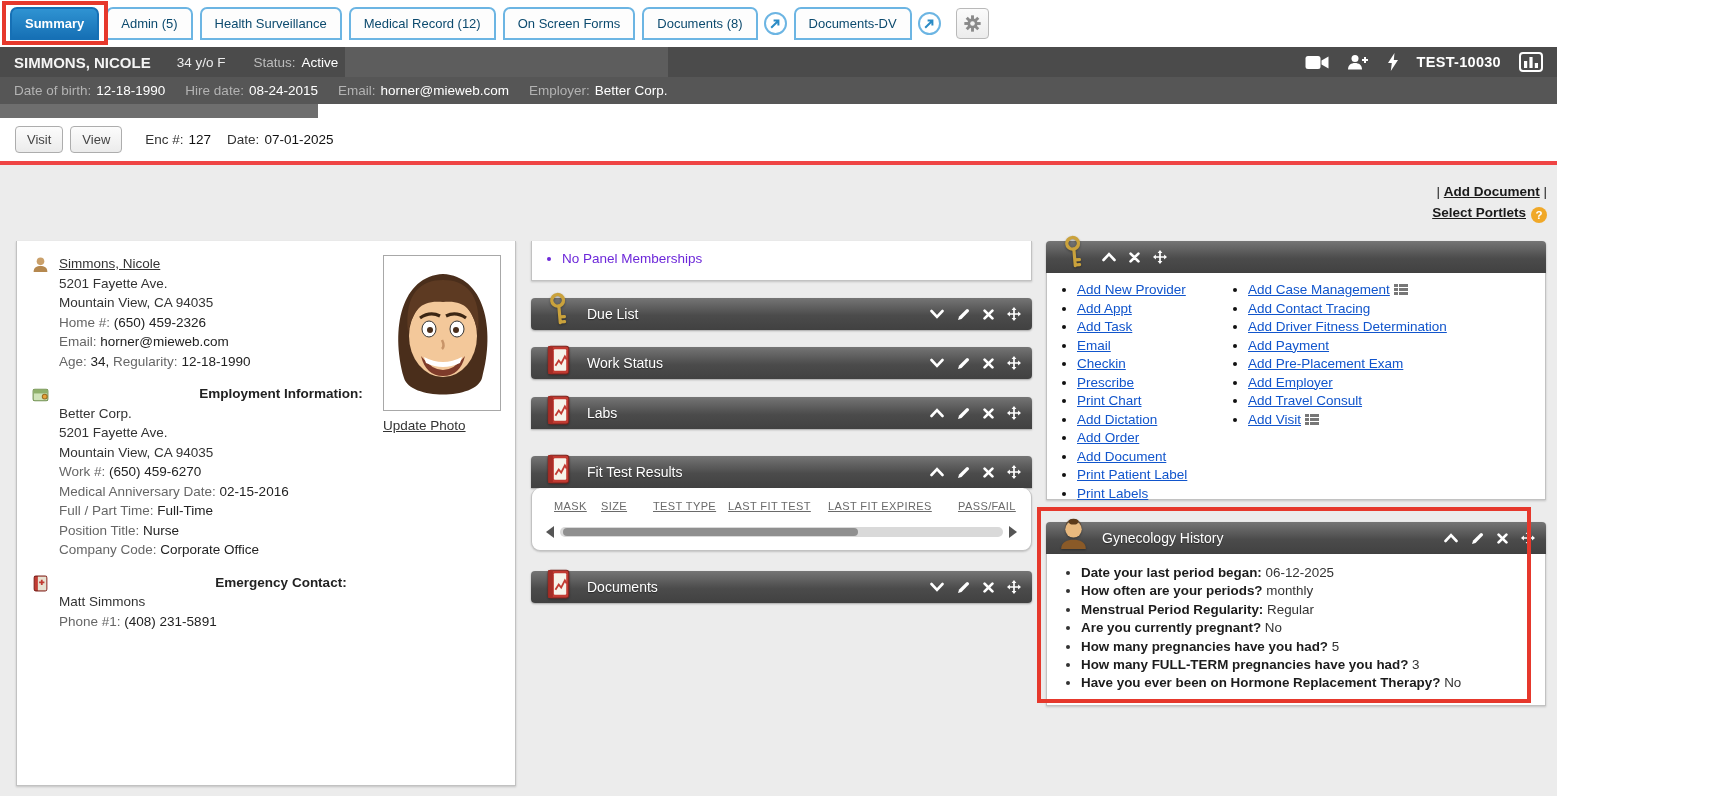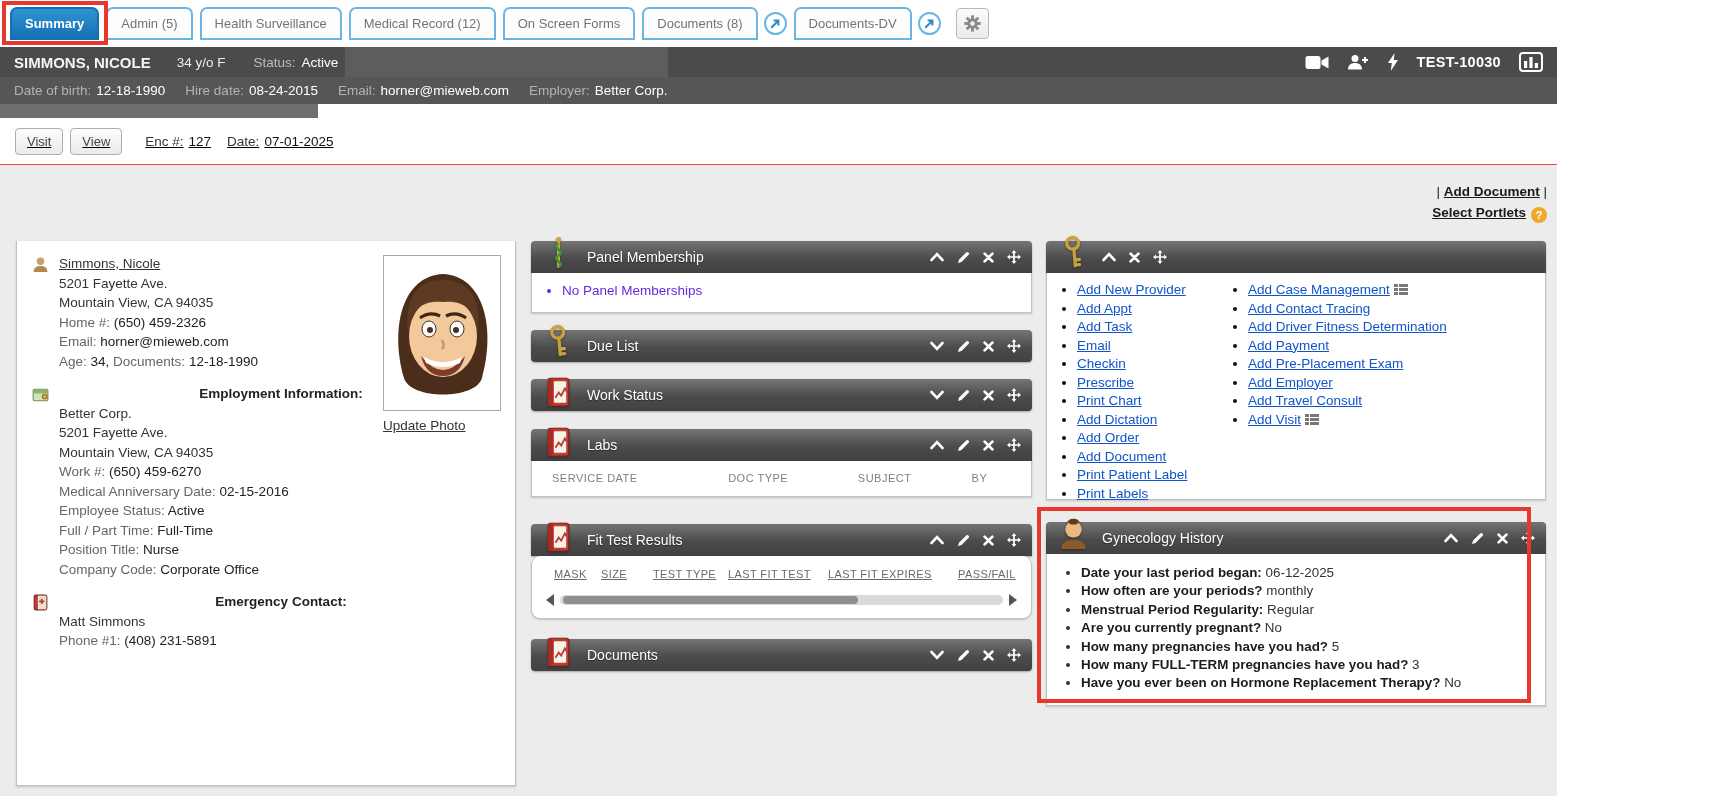--- a/index.html
+++ b/index.html
@@ -6,21 +6,21 @@
   html,body { background:#fff; }
   body { font-family: "Liberation Sans", "DejaVu Sans", sans-serif; }
   .page { position:relative; width:1721px; height:796px; background:#fff; overflow:hidden; }
   .app  { position:absolute; left:0; top:0; width:1557px; height:796px; background:#fff; }
 
   
   .tabbar { position:absolute; left:0; top:0; width:100%; height:47px; background:#fff;
             display:flex; align-items:center; padding-left:10px; gap:7px; }
   .tab { height:33px; display:flex; align-items:center; padding:0 13px;
          border:2px solid #6cb5e3; border-radius:7px 7px 0 0; background:#fdfdfd;
-         color:#737373; font-size:13px; cursor:pointer; white-space:nowrap; }
+         color:#0c4a6e; font-size:13px; cursor:pointer; white-space:nowrap; }
   .tab.active { background:linear-gradient(#2f93d2,#1670b5); border-color:#1670b5;
                 color:#fff; font-weight:bold; }
   .popout { width:23px; height:23px; border-radius:50%; border:2px solid #6cb5e3; background:#fff;
             display:flex; align-items:center; justify-content:center; cursor:pointer; margin-left:-1px; }
   .gear-btn { width:33px; height:31px; border:1px solid #b9b9b9; border-radius:4px;
               background:linear-gradient(#fbfbfb,#ececec); display:flex; align-items:center;
               justify-content:center; cursor:pointer; margin-left:8px; }
 
   
   .pt-row1 { position:absolute; left:0; top:47px; width:100%; height:30px; background:#4b4b4b;
@@ -37,21 +37,21 @@
 
   .pt-row2 { position:absolute; left:0; top:77px; width:100%; height:27px; background:#565656;
              display:flex; align-items:center; padding:0 14px; font-size:13.5px; }
   .pair { margin-right:20px; white-space:nowrap; }
   .pair .plbl { color:#b3b3b3; }
   .pair .pval { color:#fff; margin-left:5px; }
   .pt-strip { position:absolute; left:0; top:104px; width:318px; height:14px; background:#6e6e6e; }
 
   
   .enc-bar { position:absolute; left:0; top:118px; width:100%; height:47px; background:#fff;
-             display:flex; align-items:center; padding:0 15px; border-bottom:1px solid #ef4444;text-decoration:underline; }
+             display:flex; align-items:center; padding:0 15px; border-bottom:4px solid #ef4444; }
   .btn { padding:5px 11px; border:1px solid #adadad; border-radius:4px; font-size:13px; color:#444;
          background:linear-gradient(#fcfcfc,#ebebeb); cursor:pointer; margin-right:7px;
          font-family:inherit; }
   .enc-group { margin-left:16px; font-size:13.5px; color:#222; }
   .enc-group .g-lbl { color:#333; }
   .enc-group .g-val { margin-left:5px; color:#111; }
 
   
   .content { position:absolute; left:0; top:165px; width:100%; height:631px; background:#ececec;
              overflow:hidden; }
@@ -355,33 +355,32 @@
           <div class="portlet-bd demo-bd">
             <div class="demo-group">
               <svg class="mini-icon" width="19" height="19">
                   <use href="#i-person-mini"></use>
                 </svg>
               <div><a class="dark-lnk">Simmons, Nicole</a></div>
               <div>5201 Fayette Ave.</div>
               <div>Mountain View, CA 94035</div>
               <div><span class="lbl">Home #:</span> <span class="val">(650) 459-2326</span></div>
               <div><span class="lbl">Email:</span> <span class="val">horner@mieweb.com</span></div>
-              <div><span class="lbl">Age:</span> <span class="val">34,</span> <span class="lbl">Documents:</span> <span class="val">12-18-1990</span></div>
+              <div><span class="lbl">Age:</span> <span class="val">34,</span> <span class="lbl">Regularity:</span> <span class="val">12-18-1990</span></div>
             </div>
             <div class="demo-group">
               <svg class="mini-icon" width="19" height="19">
                   <use href="#i-work-mini"></use>
                 </svg>
               <div class="grp-heading">Employment Information:</div>
               <div>Better Corp.</div>
               <div>5201 Fayette Ave.</div>
               <div>Mountain View, CA 94035</div>
               <div><span class="lbl">Work #:</span> <span class="val">(650) 459-6270</span></div>
               <div><span class="lbl">Medical Anniversary Date:</span> <span class="val">02-15-2016</span></div>
-              <div><span class="lbl">Employee Status:</span> <span class="val">Active</span></div>
               <div><span class="lbl">Full / Part Time:</span> <span class="val">Full-Time</span></div>
               <div><span class="lbl">Position Title:</span> <span class="val">Nurse</span></div>
               <div><span class="lbl">Company Code:</span> <span class="val">Corporate Office</span></div>
             </div>
             <div class="demo-group">
               <svg class="mini-icon" width="19" height="19">
                   <use href="#i-emerg-mini"></use>
                 </svg>
               <div class="grp-heading">Emergency Contact:</div>
               <div>Matt Simmons</div>
@@ -392,40 +391,20 @@
                     <use href="#i-avatar"></use>
                   </svg></div>
               <a class="dark-lnk">Update Photo</a>
             </div>
           </div>
         </div>
       </div>
 
       <div class="col col2">
         <div class="portlet expanded">
-          <div class="portlet-hd">
-            <svg class="p-emblem">
-                <use href="#i-caduceus"></use>
-              </svg>
-            <span class="p-title">Panel Membership</span>
-            <span class="p-controls">
-              <svg class="cico" width="14" height="10">
-                  <use href="#i-chev-up"></use>
-                </svg>
-              <svg class="cico" width="13" height="13">
-                  <use href="#i-pencil"></use>
-                </svg>
-              <svg class="cico" width="11" height="11">
-                  <use href="#i-x"></use>
-                </svg>
-              <svg class="cico" width="14" height="14">
-                  <use href="#i-move"></use>
-                </svg>
-            </span>
-          </div>
           <div class="portlet-bd bullet-bd">
             <ul>
                 <li>No Panel Memberships</li>
               </ul>
           </div>
         </div>
 
         <div class="portlet m17">
           <div class="portlet-hd">
             <svg class="p-emblem">
@@ -485,28 +464,20 @@
               <svg class="cico" width="13" height="13">
                   <use href="#i-pencil"></use>
                 </svg>
               <svg class="cico" width="11" height="11">
                   <use href="#i-x"></use>
                 </svg>
               <svg class="cico" width="14" height="14">
                   <use href="#i-move"></use>
                 </svg>
             </span>
-          </div>
-          <div class="portlet-bd labs-bd">
-            <div class="labs-hrow">
-              <span class="lc1">SERVICE DATE</span>
-              <span class="lc2">DOC TYPE</span>
-              <span class="lc3">SUBJECT</span>
-              <span class="lc4">BY</span>
-            </div>
           </div>
         </div>
 
         <div class="portlet expanded m27">
           <div class="portlet-hd">
             <svg class="p-emblem">
                 <use href="#i-redbook"></use>
               </svg>
             <span class="p-title">Fit Test Results</span>
             <span class="p-controls">

